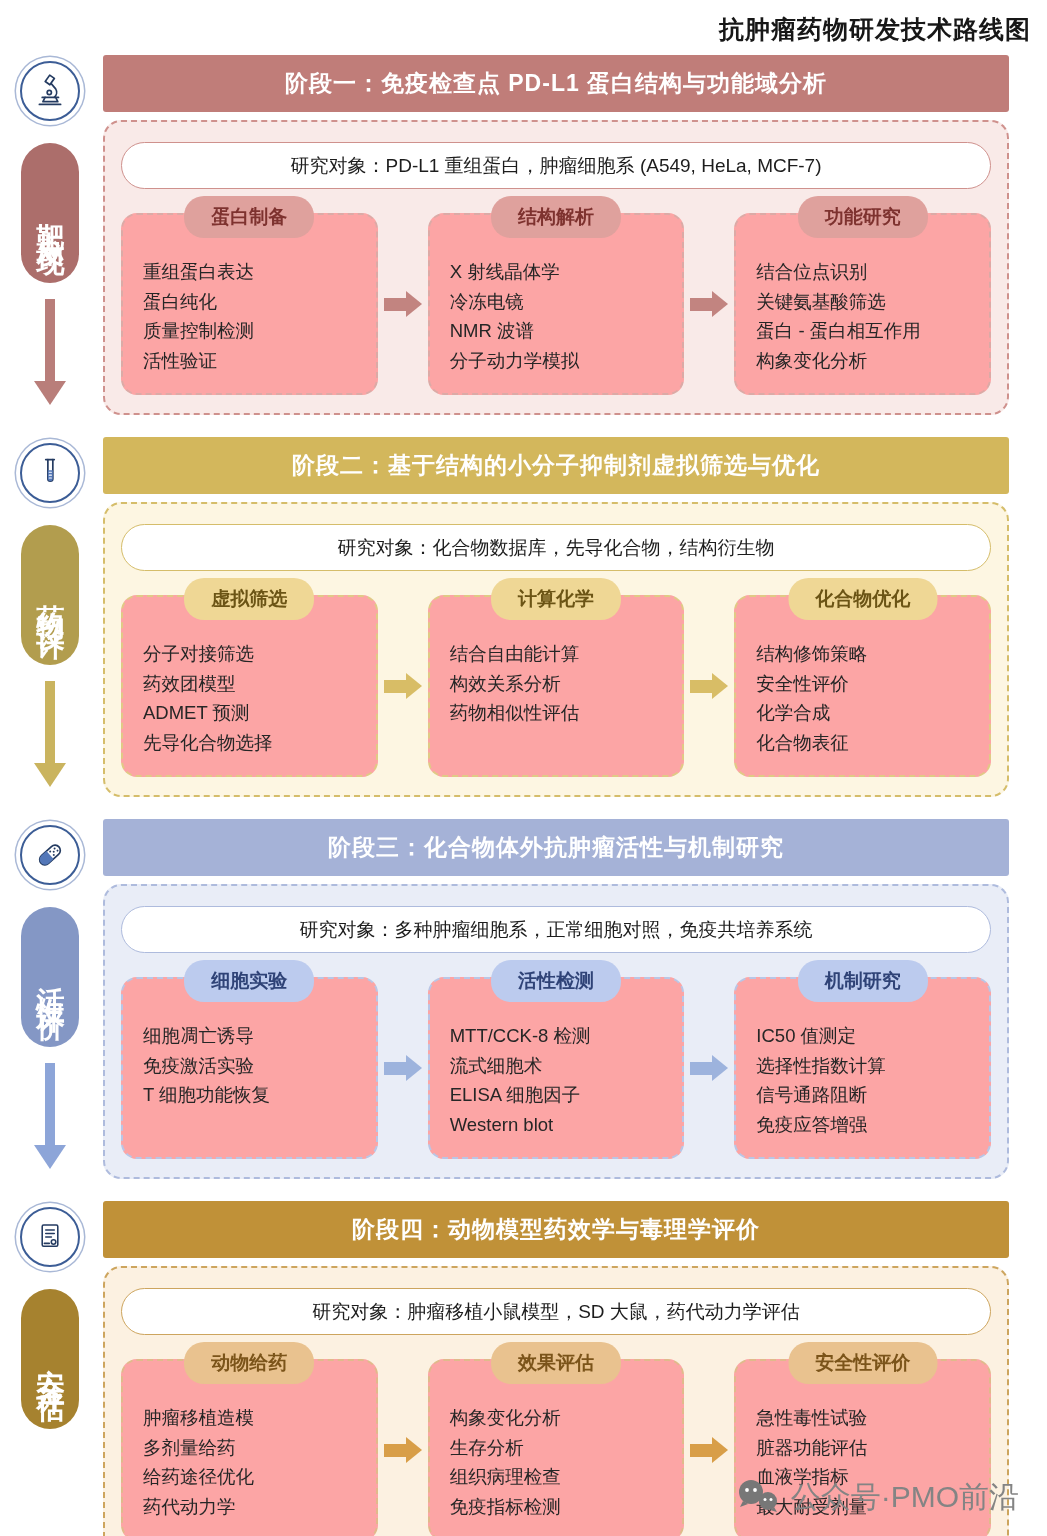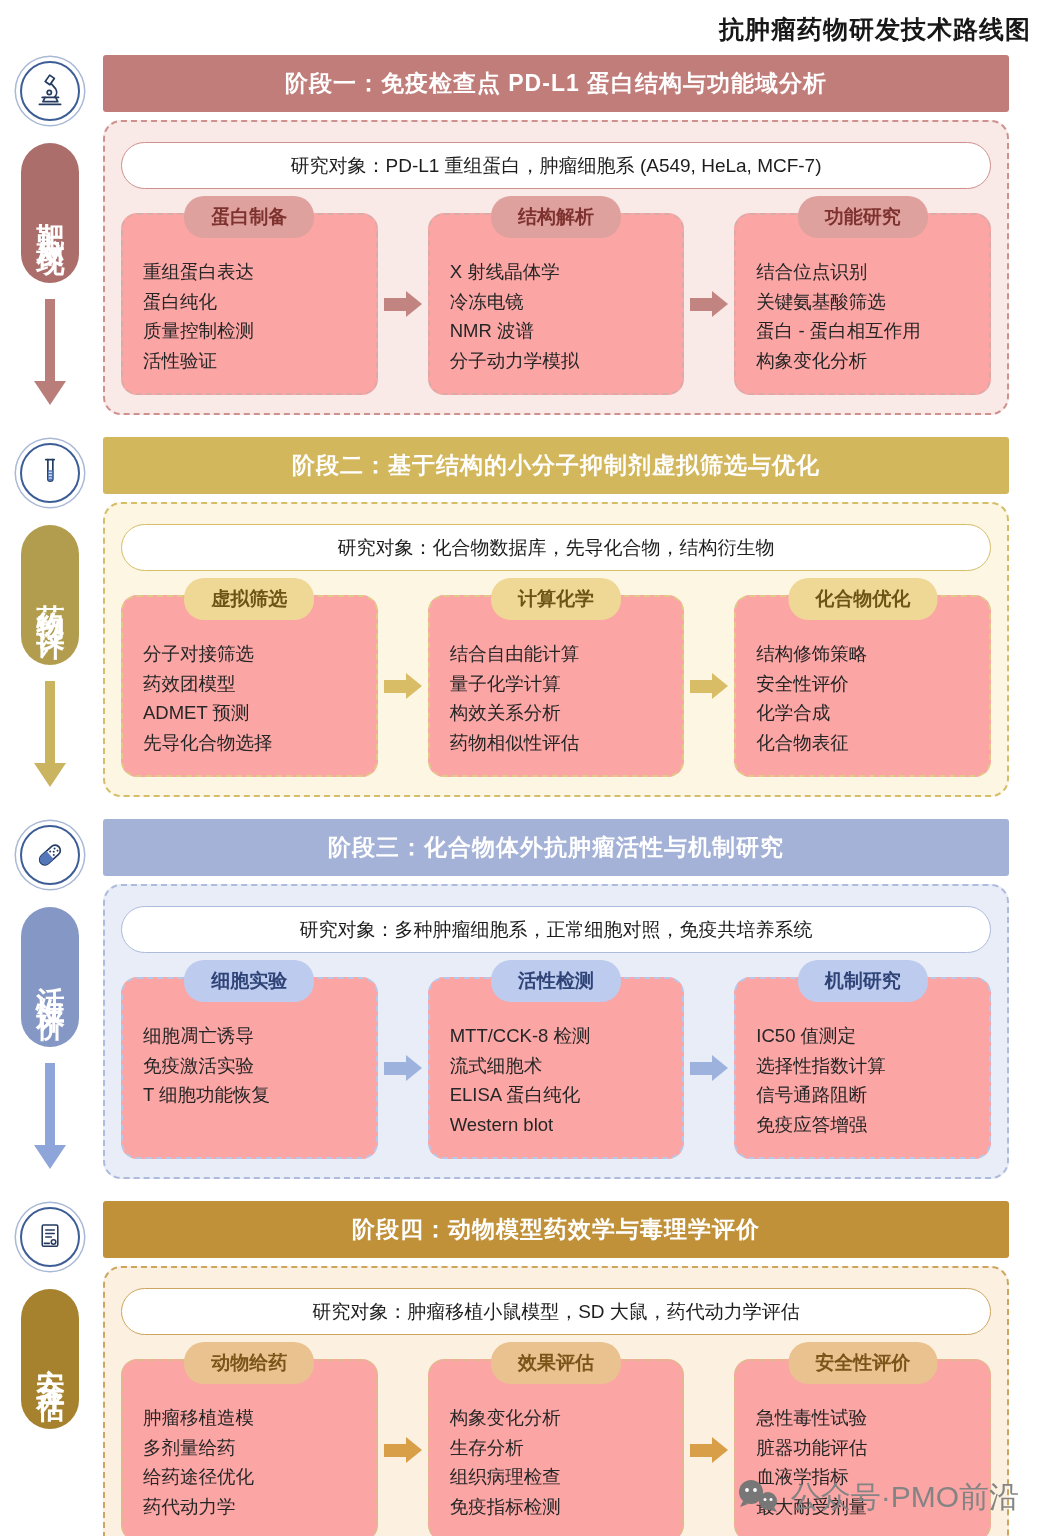--- a/index.html
+++ b/index.html
@@ -179,21 +179,20 @@
             </div>
         </div>
         <div class="harrow">
             <span class="bar"></span>
             <span class="tip"></span>
           </div>
         <div class="box">
           <div class="tag">计算化学</div>
           <div class="items">
               <div>结合自由能计算</div>
-              <div>量子化学计算</div>
               <div>构效关系分析</div>
               <div>药物相似性评估</div>
             </div>
         </div>
         <div class="harrow">
             <span class="bar"></span>
             <span class="tip"></span>
           </div>
         <div class="box">
           <div class="tag">化合物优化</div>
@@ -245,21 +244,21 @@
         </div>
         <div class="harrow">
             <span class="bar"></span>
             <span class="tip"></span>
           </div>
         <div class="box">
           <div class="tag">活性检测</div>
           <div class="items">
               <div>MTT/CCK-8 检测</div>
               <div>流式细胞术</div>
-              <div>ELISA 蛋白纯化</div>
+              <div>ELISA 细胞因子</div>
               <div>Western blot</div>
             </div>
         </div>
         <div class="harrow">
             <span class="bar"></span>
             <span class="tip"></span>
           </div>
         <div class="box">
           <div class="tag">机制研究</div>
           <div class="items">

